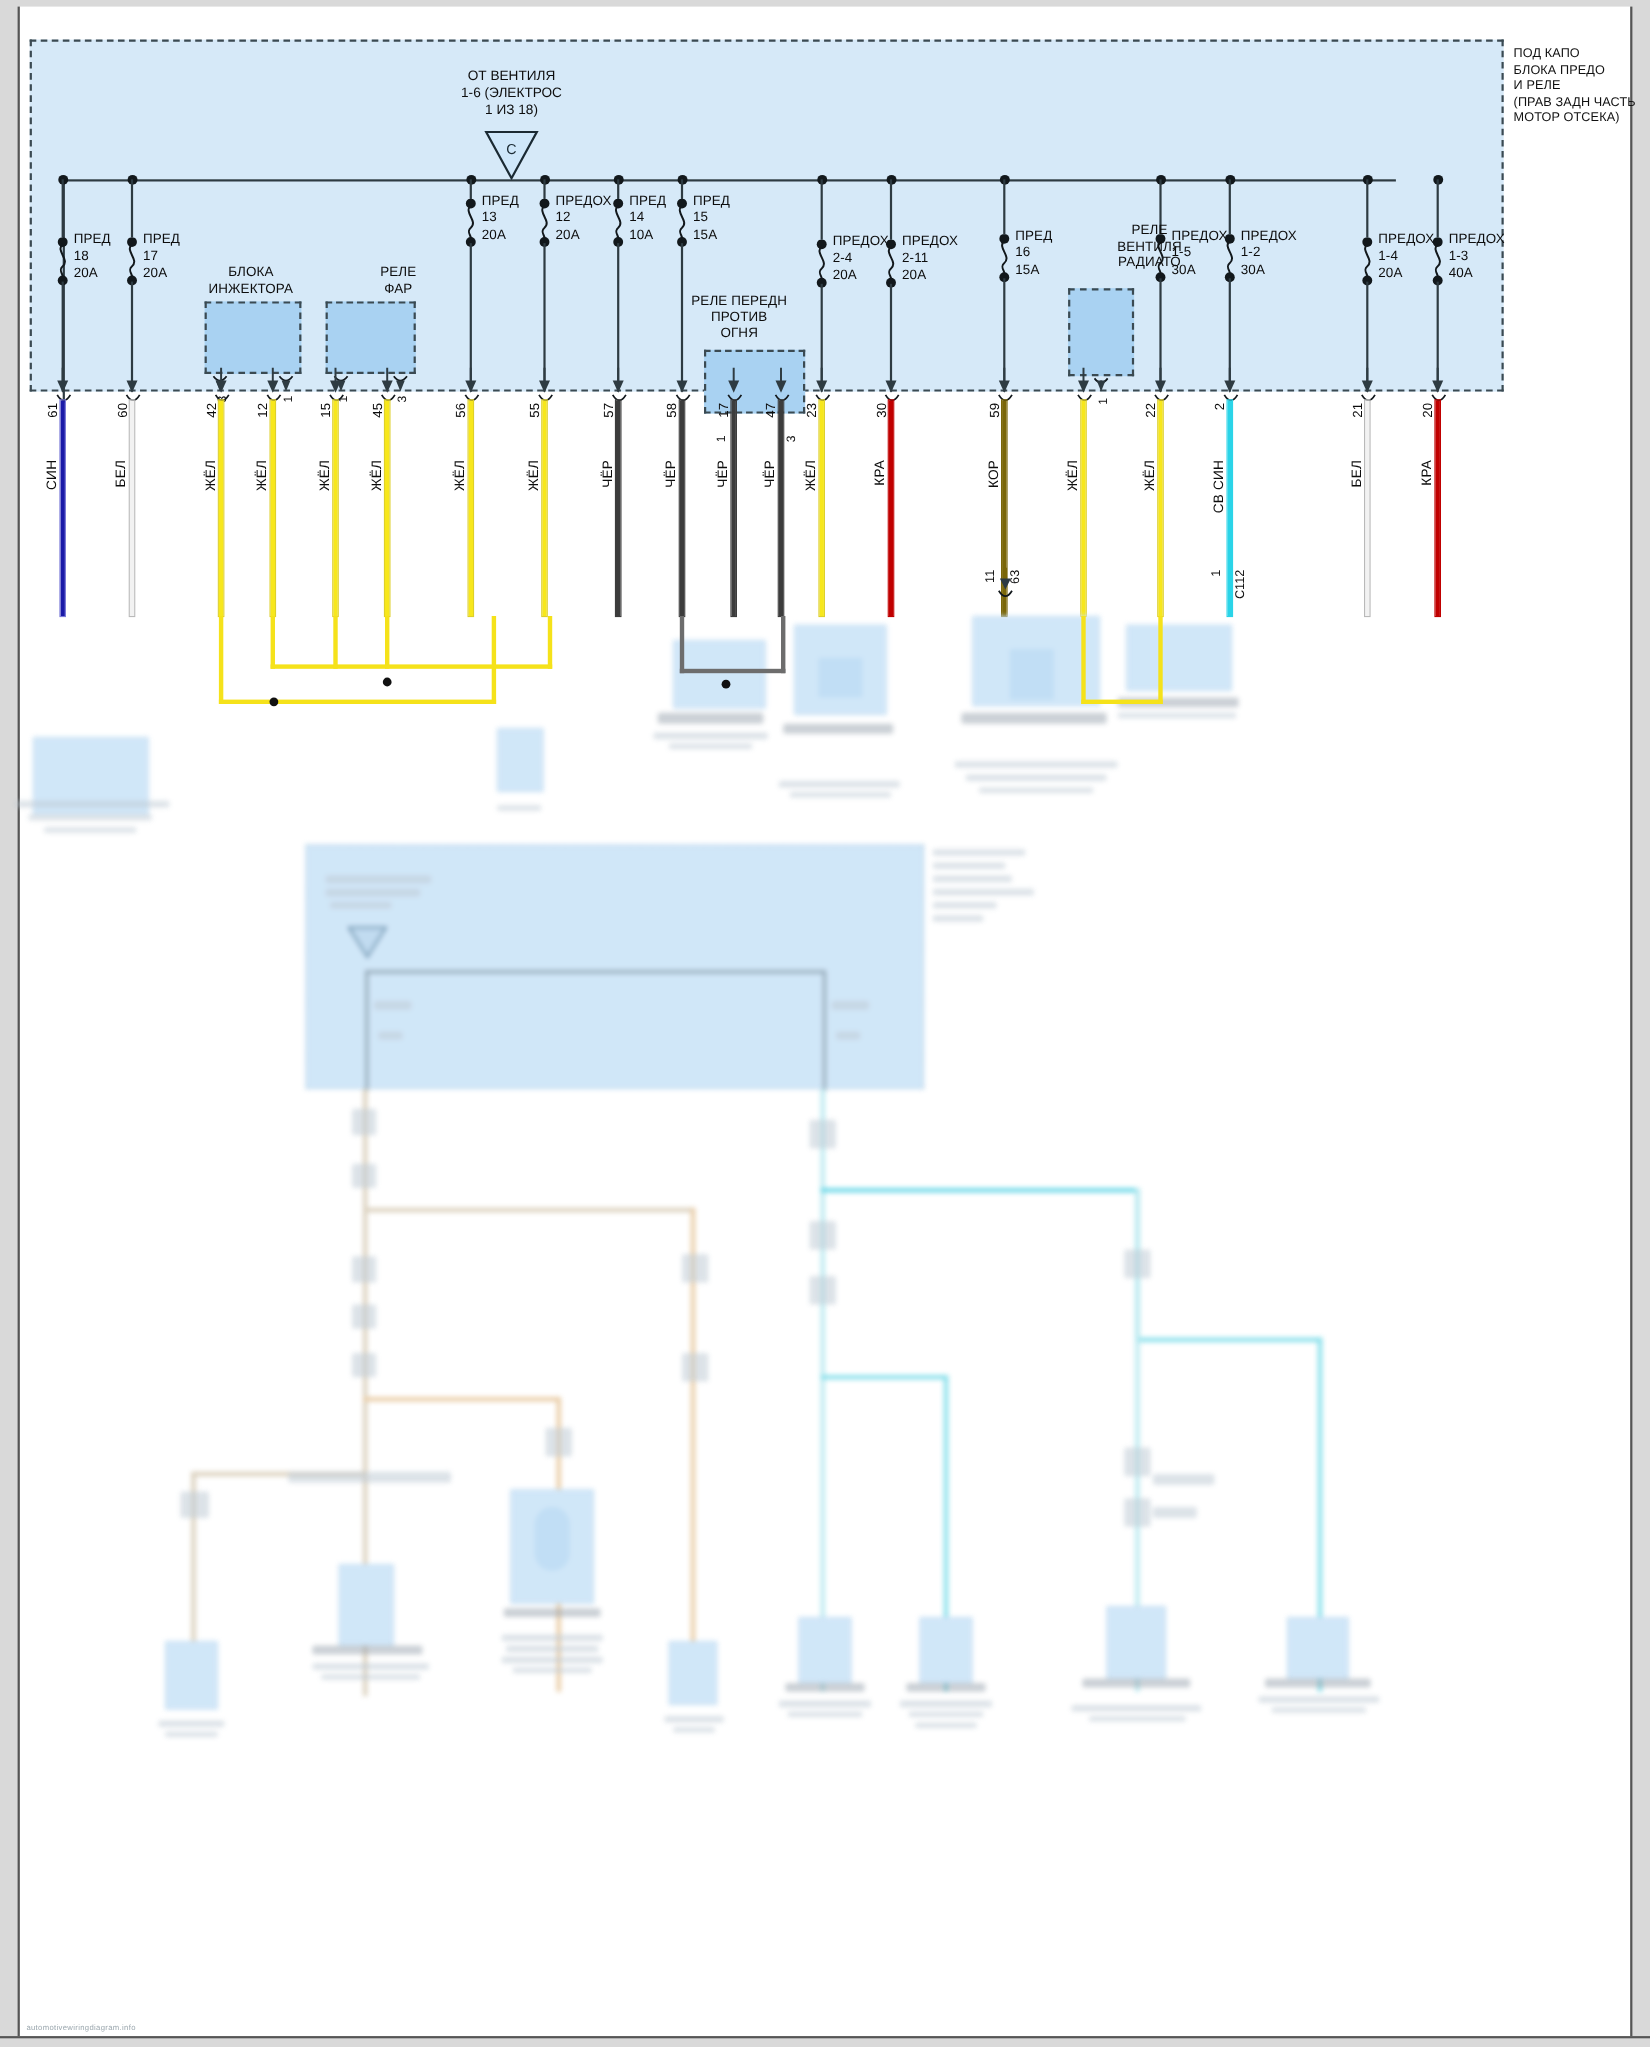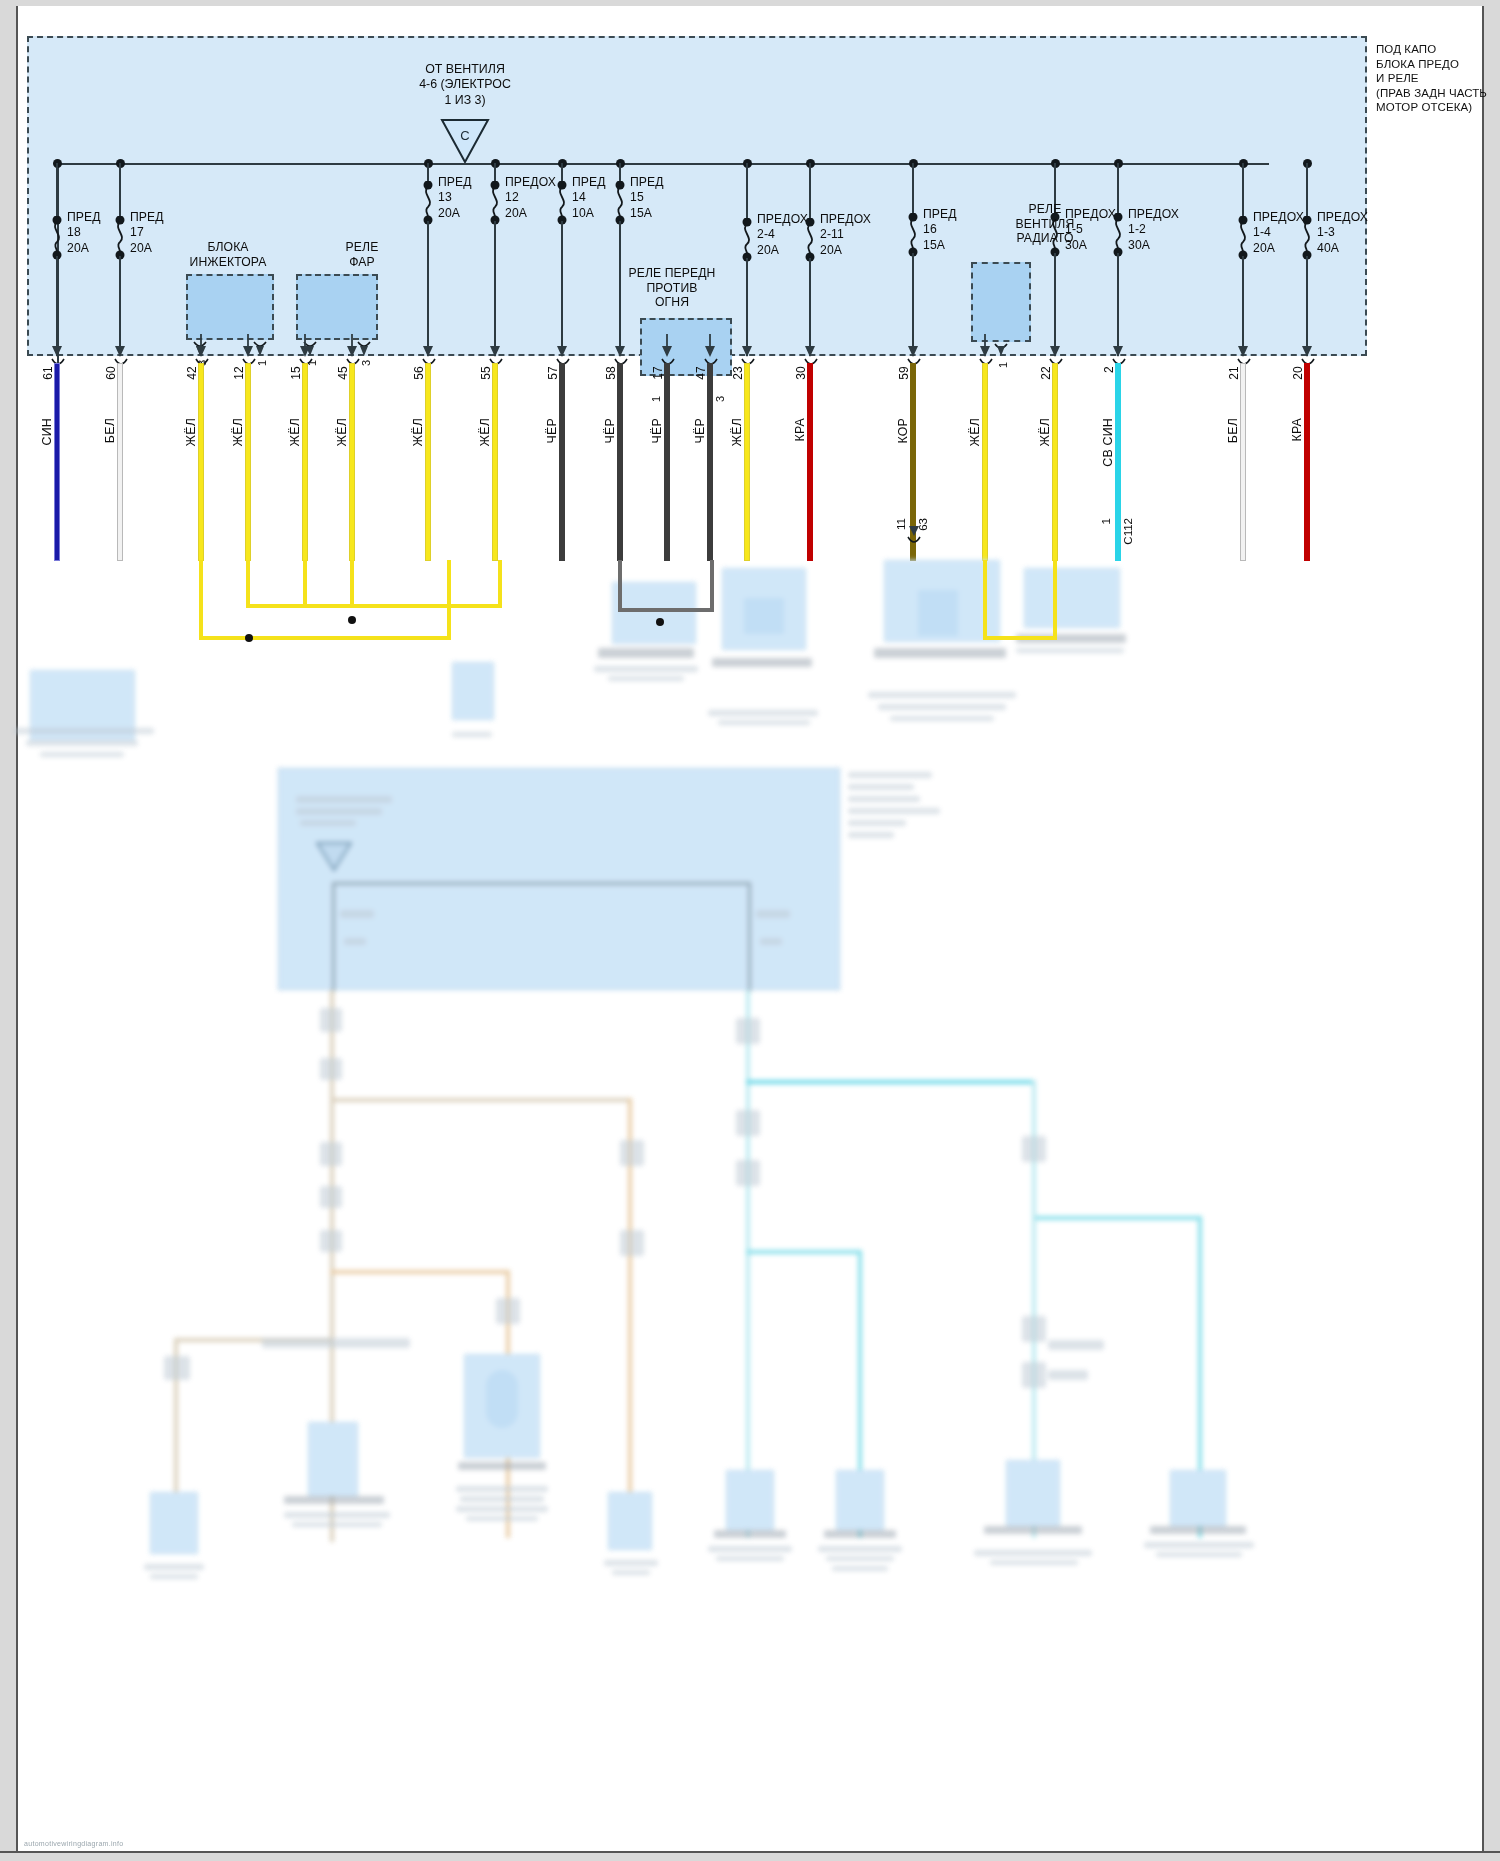--- a/index.html
+++ b/index.html
@@ -134,22 +134,22 @@
   <div id="fusebox"></div>
 
   <div class="fb-title">ПОД КАПО
 БЛОКА ПРЕДО
 И РЕЛЕ
 (ПРАВ ЗАДН ЧАСТЬ
 МОТОР ОТСЕКА)</div>
 
   <div style="position:absolute;left:385px;top:62px;width:160px;text-align:center;font-size:12.4px;line-height:15.4px;color:#0d0d0d;">
     <div>ОТ ВЕНТИЛЯ</div>
-    <div>4-6 (ЭЛЕКТРОС</div>
-    <div>1 ИЗ 3)</div>
+    <div>1-6 (ЭЛЕКТРОС</div>
+    <div>1 ИЗ 18)</div>
   </div>
   <svg class="tri-conn" style="left:440px;top:118px;" width="50" height="46">
     <polygon points="2,2 48,2 25,44" fill="#cfe7fa" stroke="#1b2a33" stroke-width="2"></polygon>
     <text x="25" y="22" font-family="Liberation Sans, sans-serif" font-size="13" fill="#1b2a33" text-anchor="middle">C</text>
   </svg>
 
   <div id="busbar"></div>
   <div id="busbar-left-down"></div>
 
   <div id="fuse-layer">

